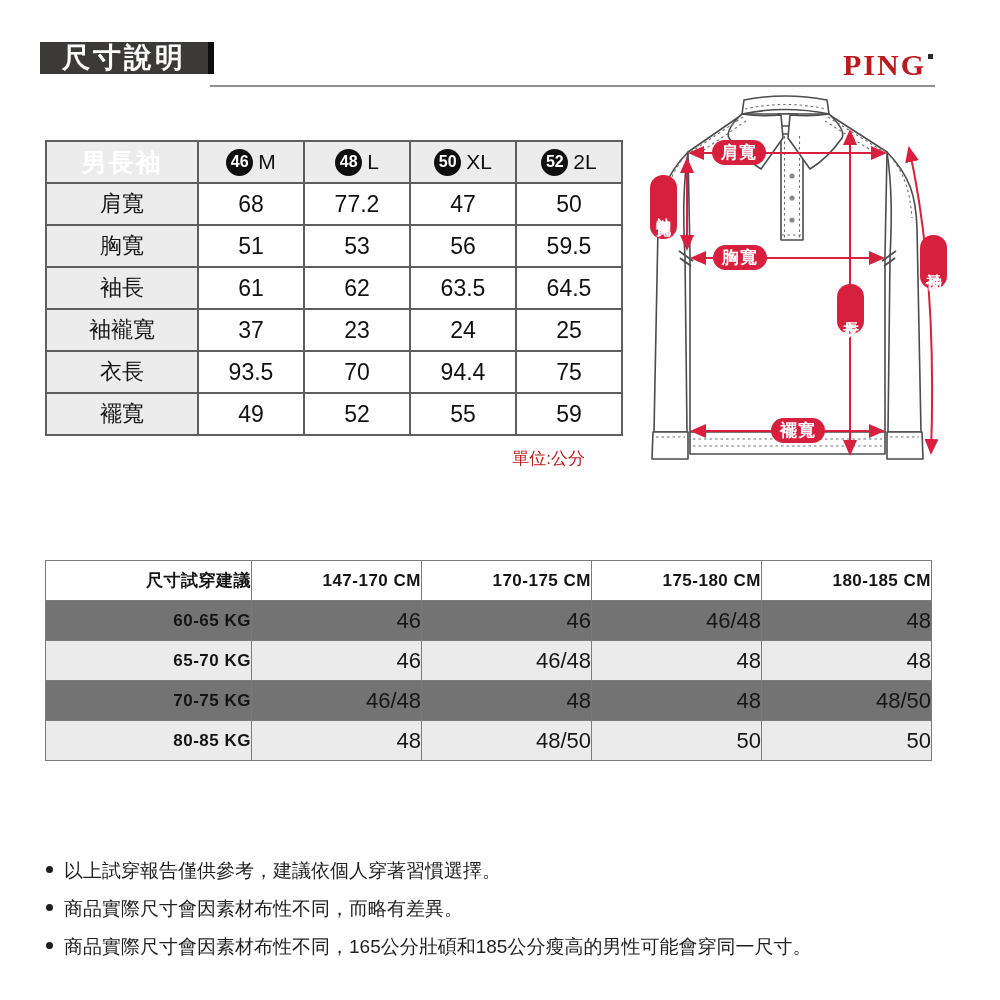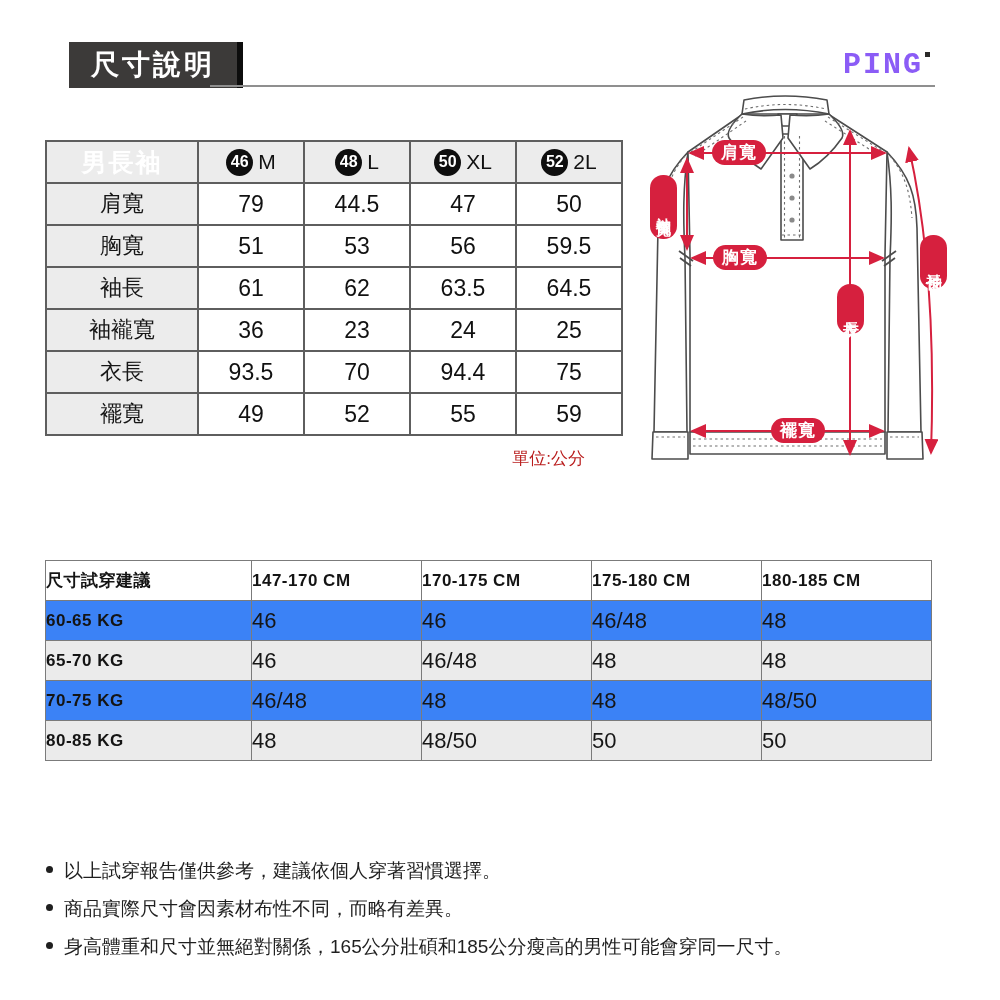--- a/index.html
+++ b/index.html
@@ -1,26 +1,26 @@
 <!DOCTYPE html>
 <html><head>
 <meta charset="utf-8">
 <style>
   html,body{margin:0;padding:0;background:#fff;}
   .page{position:relative;width:1000px;height:1000px;background:#ffffff;overflow:hidden;
         font-family:"Liberation Sans","DejaVu Sans",sans-serif;color:#1c1c1c;}
 
   
-  .title-box{position:absolute;left:40px;top:42px;width:168px;height:46px;
+  .title-box{position:absolute;left:40px;top:42px;width:168px;height:32px;
     background:#3c3a39;border-right:6px solid #0d0d0d;
-    display:flex;align-items:center;justify-content:center;margin-left:29px;}
+    display:flex;align-items:center;justify-content:center;}
   .title-box span{color:#fff;font-size:28px;font-weight:700;letter-spacing:3px;}
   .header-rule{position:absolute;left:210px;top:85px;width:725px;height:2px;background:#8f8f8f;}
   .brand{position:absolute;left:843px;top:48px;font-size:30px;font-weight:900;
-    letter-spacing:2px;color:#8b5cf6;font-family:Liberation Mono, monospace;}
+    letter-spacing:2px;color:#b91c1c;font-family:Liberation Serif, serif;}
   .brand .reg{display:inline-block;width:5px;height:5px;background:#2b2a29;margin:0 0 16px 2px;}
 
   
   .t1{position:absolute;left:45px;top:140px;border-collapse:collapse;table-layout:fixed;border-radius:19px;}
   .t1 th,.t1 td{border:2px solid #5e5e5e;text-align:center;vertical-align:middle;padding:0;}
   .t1 .c-label{width:150px;}
   .t1 .c-val{width:104px;}
   .t1 tr{height:42px;}
   .t1-title{background:#7fa8cc;color:#fff;font-size:25px;font-weight:700;letter-spacing:2px;}
   .t1 thead th{background:#ececec;}
@@ -40,28 +40,28 @@
   .pill.v{writing-mode:vertical-rl;text-orientation:upright;letter-spacing:1px;}
   .p-shoulder{left:712px;top:140px;width:54px;height:25px;}
   .p-chest{left:713px;top:245px;width:54px;height:25px;}
   .p-hem{left:771px;top:418px;width:54px;height:25px;}
   .p-armhole{left:650px;top:175px;width:27px;height:64px;font-size:15px;}
   .p-length{left:837px;top:284px;width:27px;height:50px;font-size:16px;}
   .p-sleeve{left:920px;top:235px;width:27px;height:54px;font-size:16px;}
 
   
   .t2{position:absolute;left:45px;top:560px;border-collapse:collapse;table-layout:fixed;}
-  .t2 th,.t2 td{border:1.5px solid #7b7b7b;text-align:left;vertical-align:middle;padding:0;margin-top:10px;}
+  .t2 th,.t2 td{border:1.5px solid #7b7b7b;text-align:right;vertical-align:middle;padding:0;margin-top:10px;}
   .t2 .c-label{width:205px;}
   .t2 .c-val{width:169px;}
   .t2 tr{height:40px;}
   .t2-title{background:#7fa8cc;color:#fff;font-size:24px;font-weight:700;letter-spacing:2px;}
   .t2 thead th{background:#fff;font-size:17px;font-weight:700;color:#141414;letter-spacing:.5px;}
   .t2 tbody td:first-child{font-size:17px;font-weight:700;color:#141414;letter-spacing:.5px;}
-  .t2 tbody td{font-size:22px;color:#161616;background:#3b82f6;}
+  .t2 tbody td{font-size:22px;color:#161616;background:#737373;}
   .t2 tbody tr:nth-child(even) td{background:#ebebeb;}
 
   
   .notes{position:absolute;left:46px;top:858px;}
   .note{display:flex;align-items:flex-start;margin-bottom:12px;font-size:19px;color:#1f1f1f;}
   .note .dot{flex:0 0 auto;width:7px;height:7px;border-radius:50%;background:#1f1f1f;
     margin:8px 11px 0 0;}
 </style>
 </head>
 <body>
@@ -84,42 +84,42 @@
           <span class="circ">48</span><span class="szl">L</span></th>
         <th class="c-val">
           <span class="circ">50</span><span class="szl">XL</span></th>
         <th class="c-val">
           <span class="circ">52</span><span class="szl">2L</span></th>
       </tr>
     </thead>
     <tbody>
       <tr>
         <td>肩寬</td>
-        <td>79</td>
-        <td>44.5</td>
+        <td>68</td>
+        <td>77.2</td>
         <td>47</td>
         <td>50</td>
       </tr>
       <tr>
         <td>胸寬</td>
         <td>51</td>
         <td>53</td>
         <td>56</td>
         <td>59.5</td>
       </tr>
       <tr>
         <td>袖長</td>
         <td>61</td>
         <td>62</td>
         <td>63.5</td>
         <td>64.5</td>
       </tr>
       <tr>
         <td>袖襱寬</td>
-        <td>36</td>
+        <td>37</td>
         <td>23</td>
         <td>24</td>
         <td>25</td>
       </tr>
       <tr>
         <td>衣長</td>
         <td>93.5</td>
         <td>70</td>
         <td>94.4</td>
         <td>75</td>
@@ -252,17 +252,17 @@
     <div class="note">
       <span class="dot"></span>
       <span>以上試穿報告僅供參考，建議依個人穿著習慣選擇。</span>
     </div>
     <div class="note">
       <span class="dot"></span>
       <span>商品實際尺寸會因素材布性不同，而略有差異。</span>
     </div>
     <div class="note">
       <span class="dot"></span>
-      <span>身高體重和尺寸並無絕對關係，165公分壯碩和185公分瘦高的男性可能會穿同一尺寸。</span>
+      <span>商品實際尺寸會因素材布性不同，165公分壯碩和185公分瘦高的男性可能會穿同一尺寸。</span>
     </div>
   </div>
 
 </div>
 
 </body></html>

